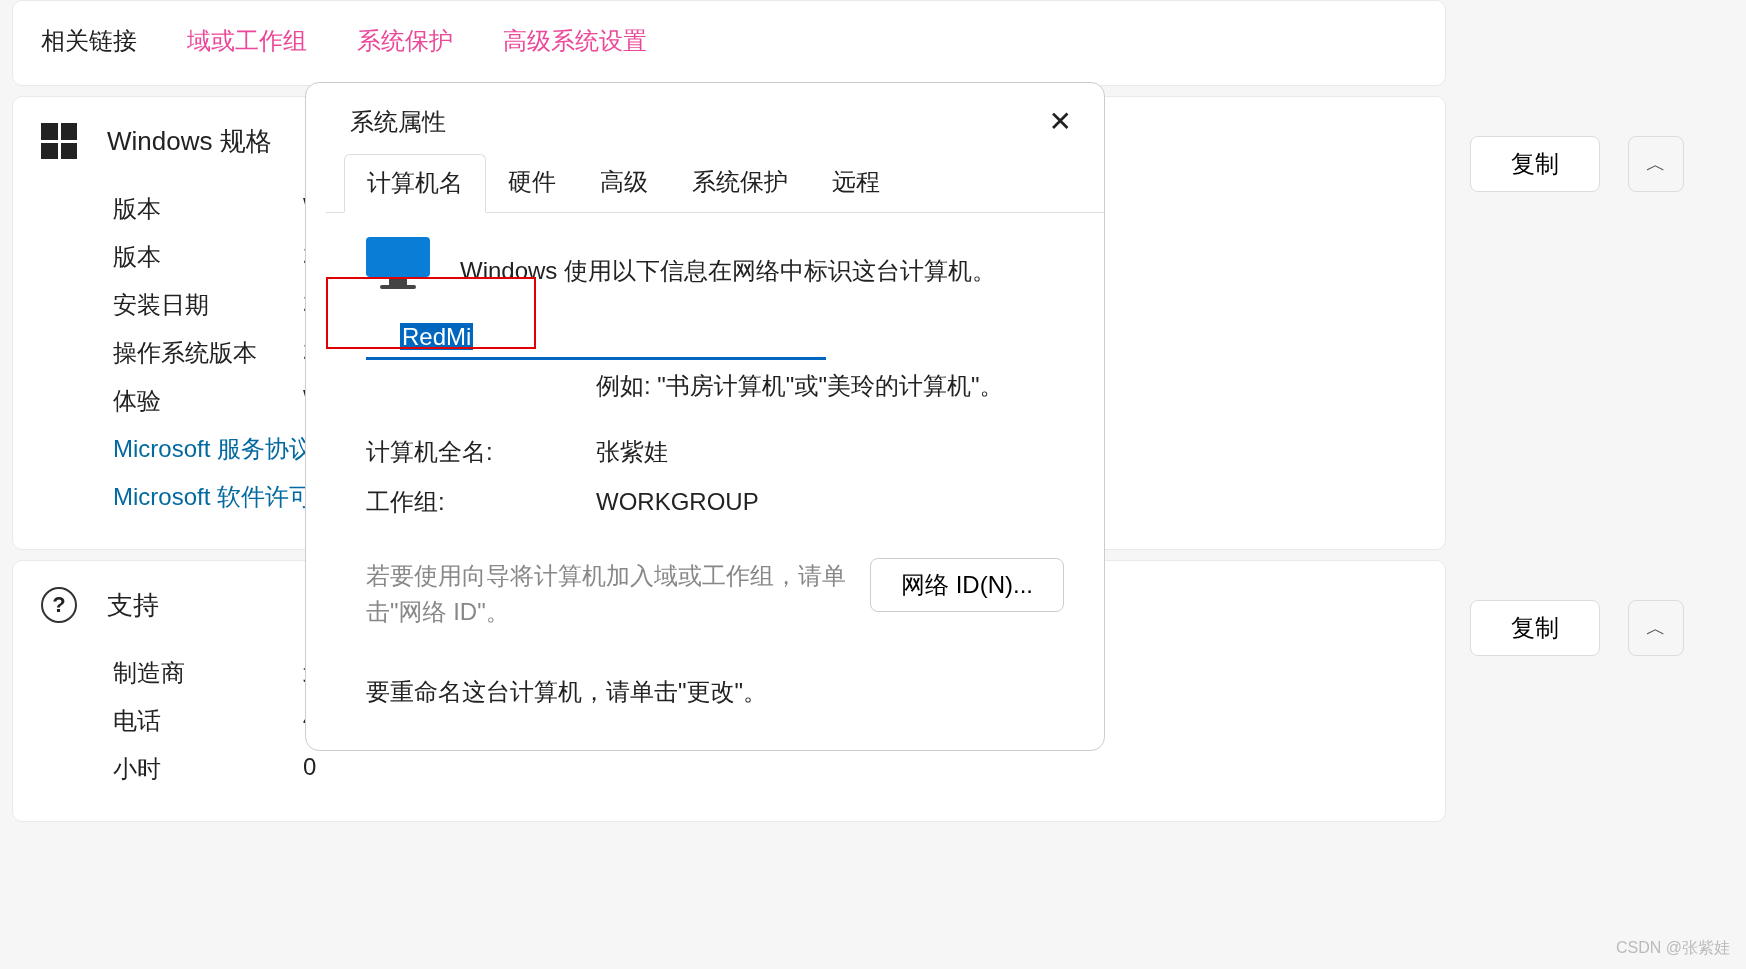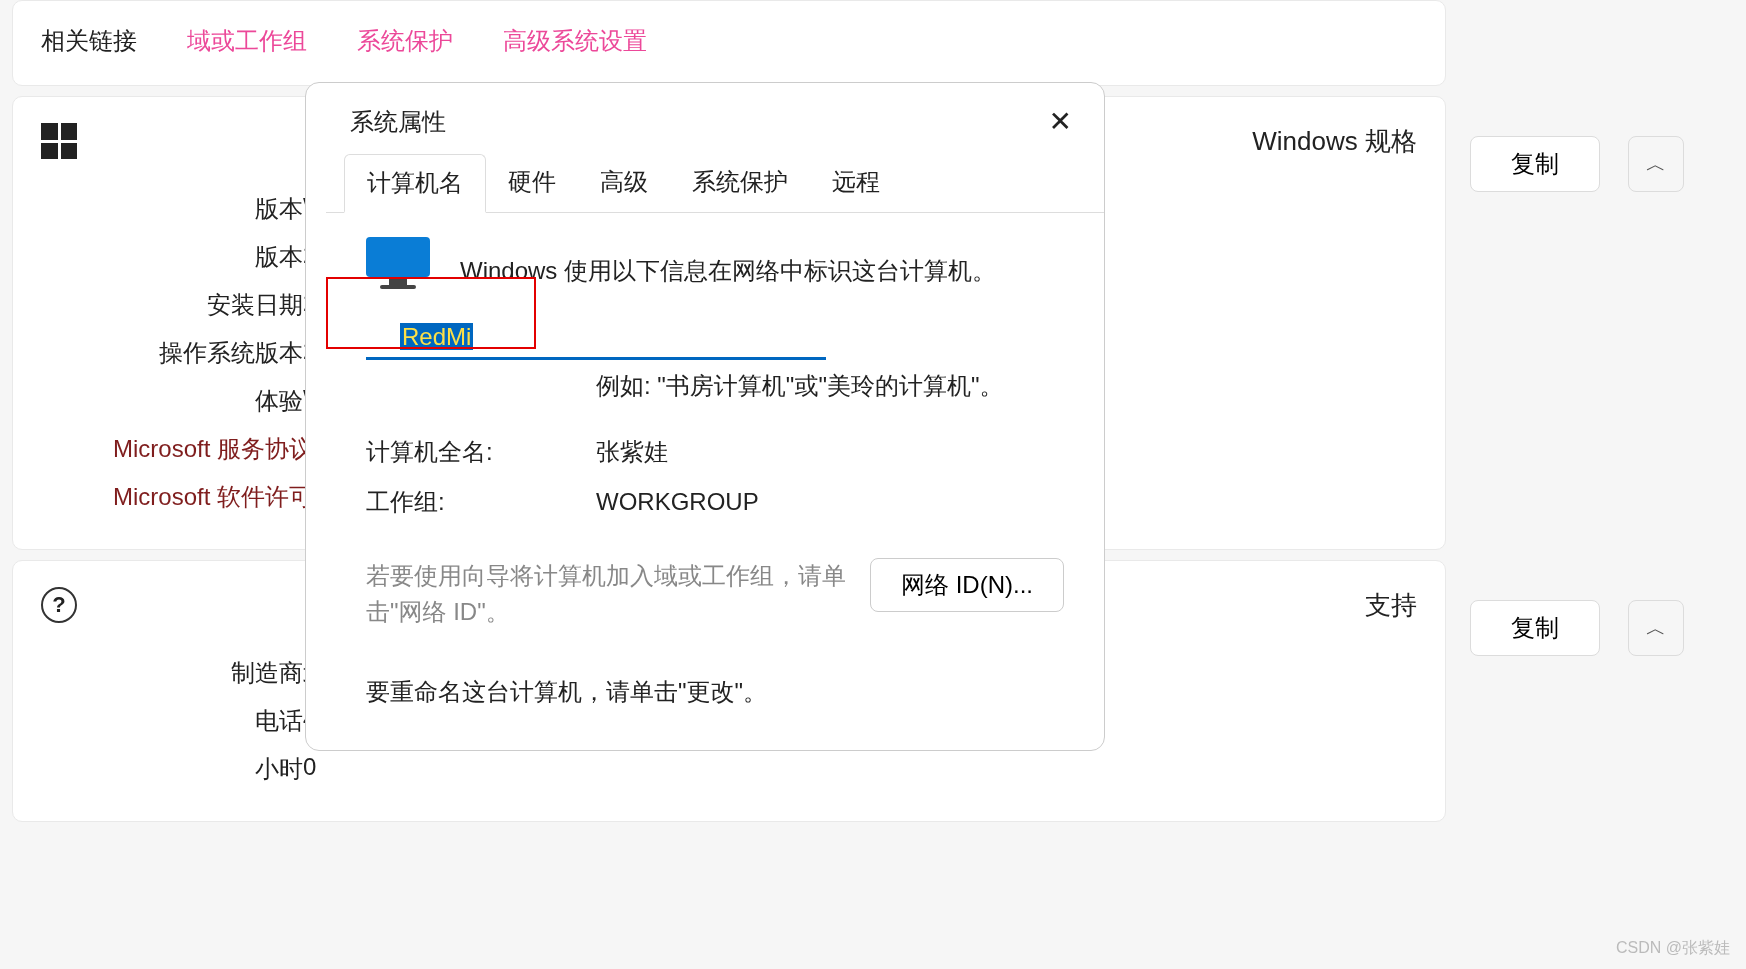--- a/index.html
+++ b/index.html
@@ -1,38 +1,38 @@
 <!DOCTYPE html>
 <html><head>
 <meta charset="utf-8">
 <style>
 * { box-sizing: border-box; margin: 0; padding: 0; font-family: "Segoe UI", "Microsoft YaHei", sans-serif; }
 body { background: #f6f6f6; width: 1746px; height: 969px; overflow: hidden; position: relative; font-size: 24px; color: #222; }
 
 
 .bg { position: absolute; left: 12px; top: 0; right: 300px; }
-.card { background: #fff; border: 1px solid #e9e9e9; border-radius: 10px; margin-bottom: 10px; padding: 0; text-align: right; }
+.card { background: #fff; border: 1px solid #e9e9e9; border-radius: 10px; margin-bottom: 10px; padding: 0; }
 
 .links-card { padding: 24px 28px 28px; display: flex; gap: 50px; align-items: center; }
 .links-label { color: #222; }
 .link { color: #ec4899; cursor: pointer; }
 
 .section-card { padding: 0; }
 .section-header { display: flex; align-items: center; padding: 26px 28px; gap: 30px; }
 .win-logo { width: 36px; height: 36px; display: grid; grid-template: 1fr 1fr / 1fr 1fr; gap: 3px; }
 .win-logo div { background: #222; }
 .section-title { flex: 1; font-size: 26px; }
 .copy-btn { background: #fff; border: 1px solid #dcdcdc; border-radius: 8px; padding: 10px 40px; font-size: 24px; cursor: pointer; }
 .chev { width: 56px; height: 56px; border: 1px solid #dcdcdc; border-radius: 8px; display: flex; align-items: center; justify-content: center; margin-left: 14px; cursor: pointer; font-size: 20px; color: #555; }
 
 .props { padding: 0 28px 28px 100px; }
 .prop-row { display: flex; padding: 8px 0; font-size: 24px; }
 .prop-label { width: 190px; }
 .prop-val { }
-.prop-link { color: #7f1d1d; }
+.prop-link { color: #0369a1; }
 
 .support-header { display:flex; align-items:center; padding:26px 28px; gap:30px; }
 .help-icon { width:36px; height:36px; border:2.5px solid #333; border-radius:50%; display:flex; align-items:center; justify-content:center; font-size:22px; font-weight:600; }
 
 
 .dialog { position: absolute; left: 305px; top: 82px; width: 800px; background: #fff; border: 1px solid #ccc; border-radius: 14px; box-shadow: none; padding-left: 20px; }
 .dlg-title { display: flex; align-items: center; justify-content: space-between; padding: 18px 24px 12px 24px; }
 .dlg-title-text { font-size: 24px; }
 .close-x { font-size: 28px; cursor: pointer; color: #222; padding: 4px 8px; }
 .tabs { display: flex; border-bottom: 1px solid #ddd; padding: 0 18px; }
@@ -44,21 +44,21 @@
 .monitor { width: 64px; height: 50px; }
 .monitor .screen { width: 100%; height: 40px; background: #0a7dd6; border-radius: 4px; }
 .monitor .stand { width: 18px; height: 6px; background: #444; margin: 2px auto 0; }
 .monitor .base { width: 36px; height: 4px; background: #444; margin: 0 auto; border-radius: 2px; }
 
 .field-row { display: flex; align-items: center; margin-bottom: 10px; }
 .field-label { width: 230px; font-size: 24px; }
 .field-value { font-size: 24px; }
 .desc-input-wrap { position: relative; width: 460px; }
 .desc-input { width: 100%; border: none; border-bottom: 3px solid #0067c0; font-size: 24px; padding: 6px 4px 6px 34px; outline: none; }
-.desc-sel { background: #0067c0; color: #fde047; padding: 0 2px; margin-top: 6px; }
+.desc-sel { background: #0067c0; color: #ffffff; padding: 0 2px; margin-top: 6px; }
 .red-box { position: absolute; left: -40px; top: -40px; width: 210px; height: 72px; border: 2px solid #e30000; pointer-events: none; }
 .example { margin-left: 230px; margin-bottom: 26px; font-size: 24px; color: #222; }
 
 .hint-row { display: flex; align-items: flex-start; gap: 20px; margin-top: 40px; }
 .hint-text { flex: 1; color: #888; font-size: 24px; line-height: 1.5; }
 .dlg-btn { background: #fff; border: 1px solid #ccc; border-radius: 8px; padding: 10px 30px; font-size: 24px; cursor: pointer; min-width: 170px; }
 
 .watermark { position: absolute; right: 16px; bottom: 10px; font-size: 16px; color: #bbb; }
 
 .right-col { position:absolute; right:16px; top:136px; width:260px; display:flex; flex-direction:column; gap:14px; }

